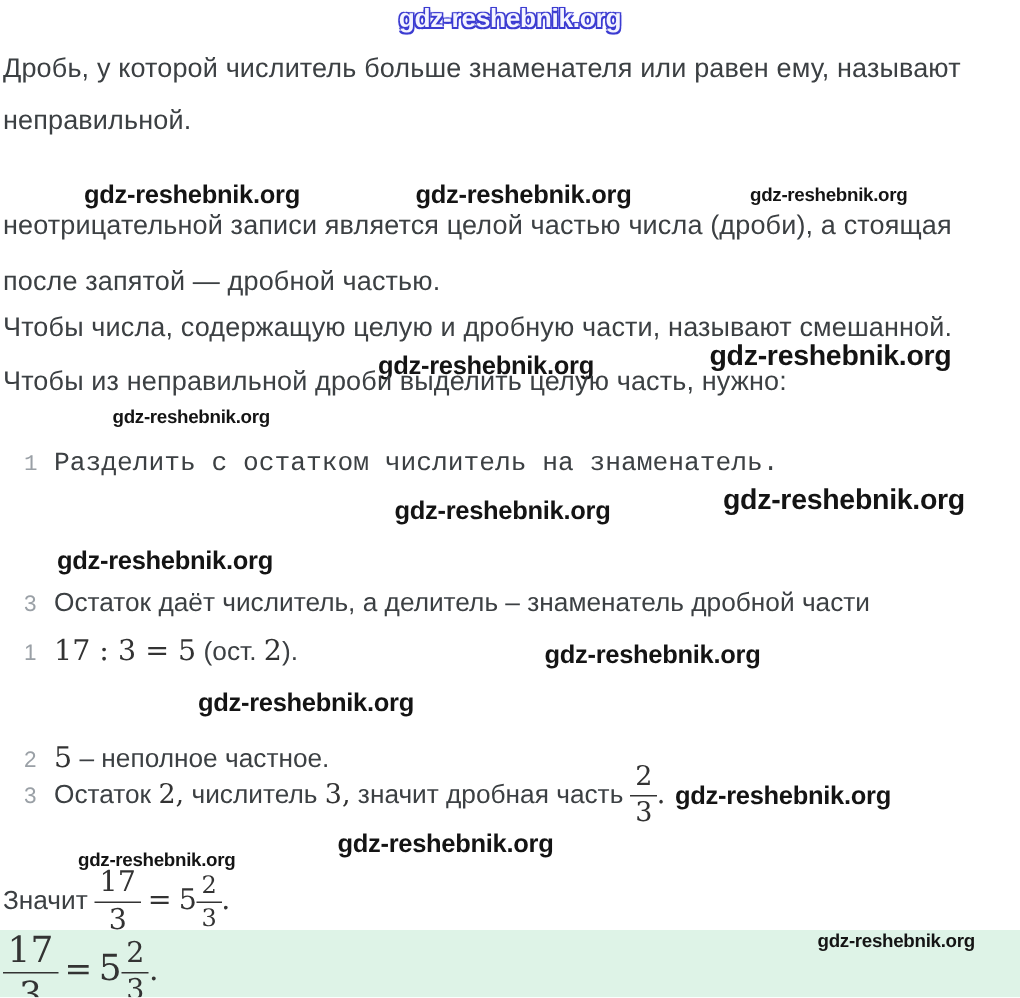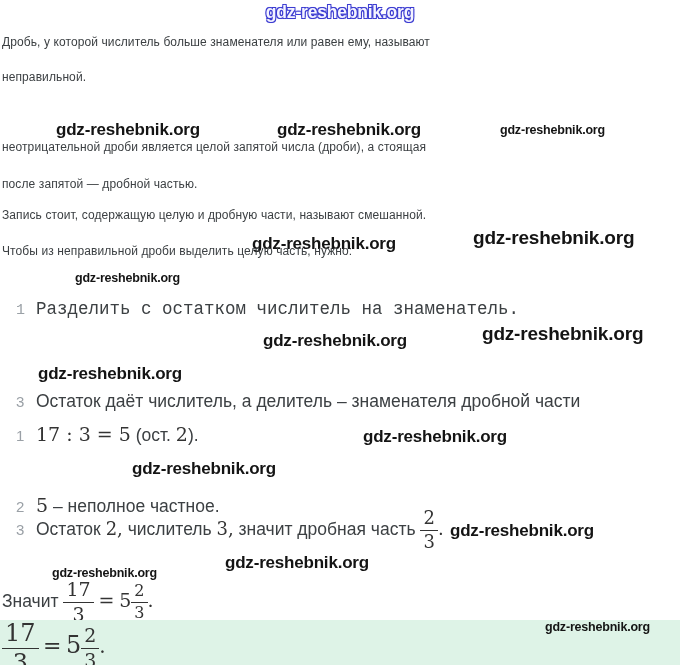--- a/index.html
+++ b/index.html
@@ -2,21 +2,21 @@
 <html><head>
 <meta charset="utf-8">
 <title>Документ</title>
 <style>
   html,body{margin:0;padding:0;background:#ffffff;}
   #page{position:relative;width:680px;height:665px;overflow:hidden;background:#ffffff;
         font-family:"Liberation Sans",sans-serif;}
 
   
   .tline{position:absolute;left:2px;white-space:nowrap;color:#3c4043;
-         font-size:12px;letter-spacing:0.1px;}
+         font-size:18px;letter-spacing:0.1px;}
 
   
   .row{position:absolute;left:16px;white-space:nowrap;color:#3c4043;font-size:17.5px;}
   .marker{display:inline-block;width:20px;color:#9aa0a6;font-size:15px;}
 
   
   .m{font-family:"DejaVu Serif",serif;color:#333;font-size:19px;}
   .m18{font-family:"DejaVu Serif",serif;color:#333;font-size:18px;}
   .sans{font-size:17.5px;color:#3c4043;margin-top:28px;}
 
@@ -53,43 +53,43 @@
 
   <div class="wm top" style="top:2px;">gdz-reshebnik.org</div>
 
   <div class="tline" style="top:35px;">Дробь, у которой числитель больше знаменателя или равен ему, называют</div>
   <div class="tline" style="top:70px;">неправильной.</div>
 
   <div class="wm" style="left:56px;top:120px;">gdz-reshebnik.org</div>
   <div class="wm" style="left:277px;top:120px;">gdz-reshebnik.org</div>
   <div class="wm sm" style="left:500px;top:123px;">gdz-reshebnik.org</div>
 
-  <div class="tline" style="top:140px;">неотрицательной дроби является целой запятой числа (дроби), а стоящая</div>
+  <div class="tline" style="top:140px;">неотрицательной записи является целой частью числа (дроби), а стоящая</div>
   <div class="tline" style="top:177px;">после запятой — дробной частью.</div>
-  <div class="tline" style="top:208px;">Запись стоит, содержащую целую и дробную части, называют смешанной.</div>
+  <div class="tline" style="top:208px;">Чтобы числа, содержащую целую и дробную части, называют смешанной.</div>
 
   <div class="wm lg" style="left:473px;top:227px;">gdz-reshebnik.org</div>
   <div class="wm" style="left:252px;top:234px;">gdz-reshebnik.org</div>
 
   <div class="tline" style="top:244px;">Чтобы из неправильной дроби выделить целую часть, нужно:</div>
 
   <div class="wm sm" style="left:75px;top:271px;">gdz-reshebnik.org</div>
 
   <div class="row" style="top:299px;font-family:Liberation Mono, monospace;">
     <span class="marker">1</span><span>Разделить с остатком числитель на знаменатель.</span>
   </div>
 
   <div class="wm lg" style="left:482px;top:323px;">gdz-reshebnik.org</div>
   <div class="wm" style="left:263px;top:331px;">gdz-reshebnik.org</div>
 
 
   <div class="wm" style="left:38px;top:364px;">gdz-reshebnik.org</div>
 
   <div class="row" style="top:391px;">
-    <span class="marker">3</span><span>Остаток даёт числитель, а делитель – знаменателя дробной части</span>
+    <span class="marker">3</span><span>Остаток даёт числитель, а делитель – знаменатель дробной части</span>
   </div>
 
   <div class="row" style="top:421px;line-height:26px;">
     <span class="marker">1</span><span class="m">17 : 3 = 5</span>
     <span class="sans">(ост.</span>
     <span class="m">2</span><span class="sans">).</span>
   </div>
 
   <div class="wm" style="left:363px;top:427px;">gdz-reshebnik.org</div>
   <div class="wm" style="left:132px;top:459px;">gdz-reshebnik.org</div>

